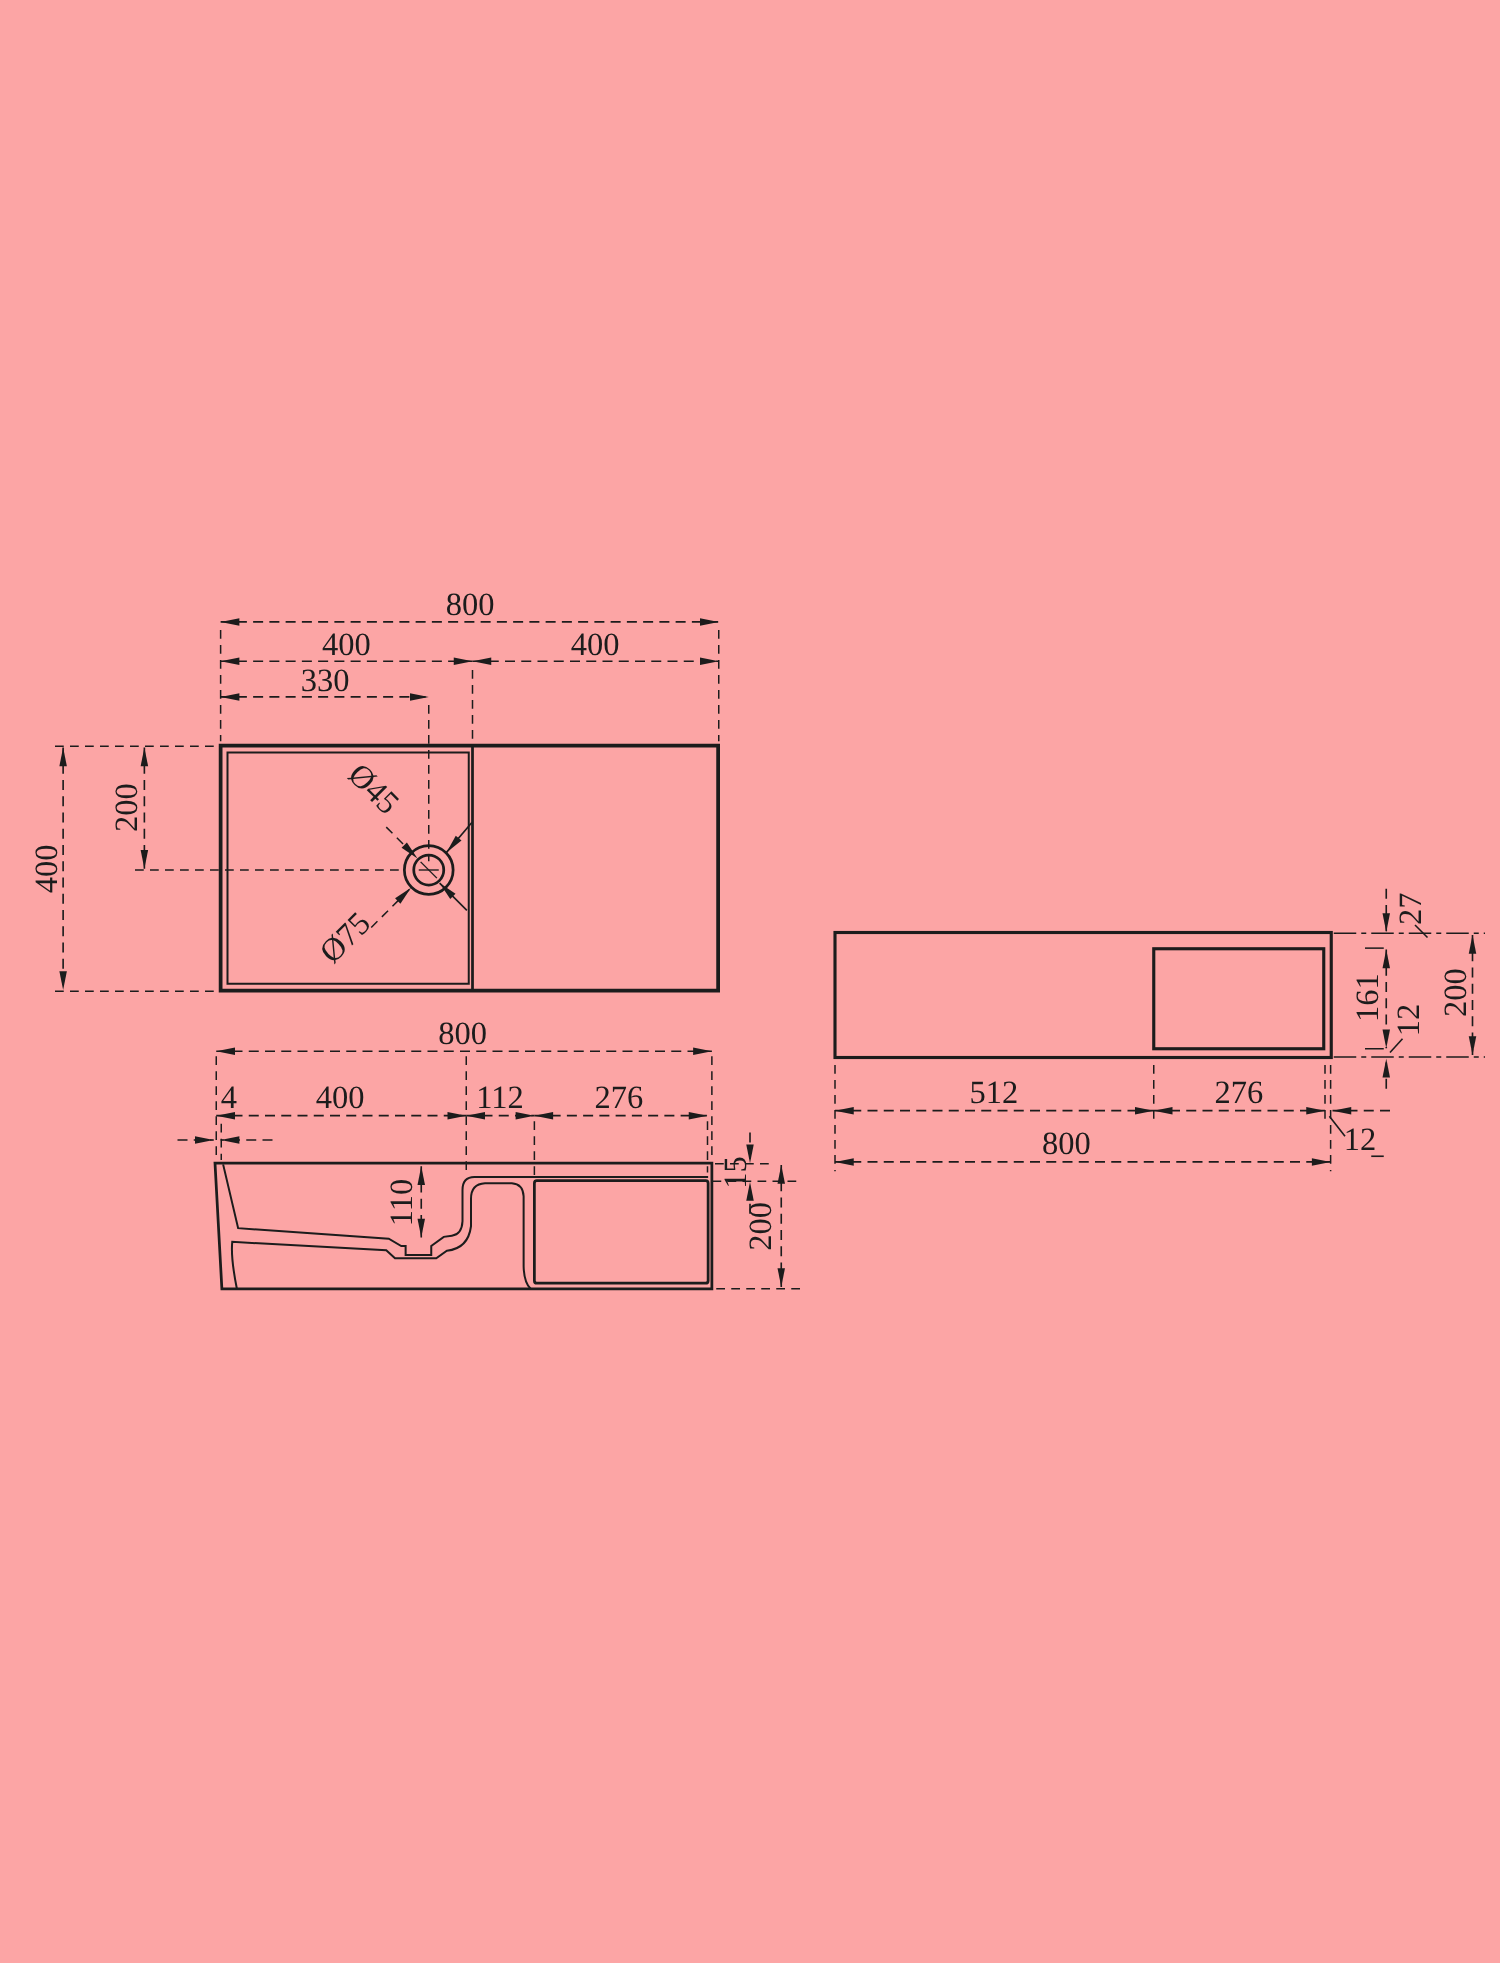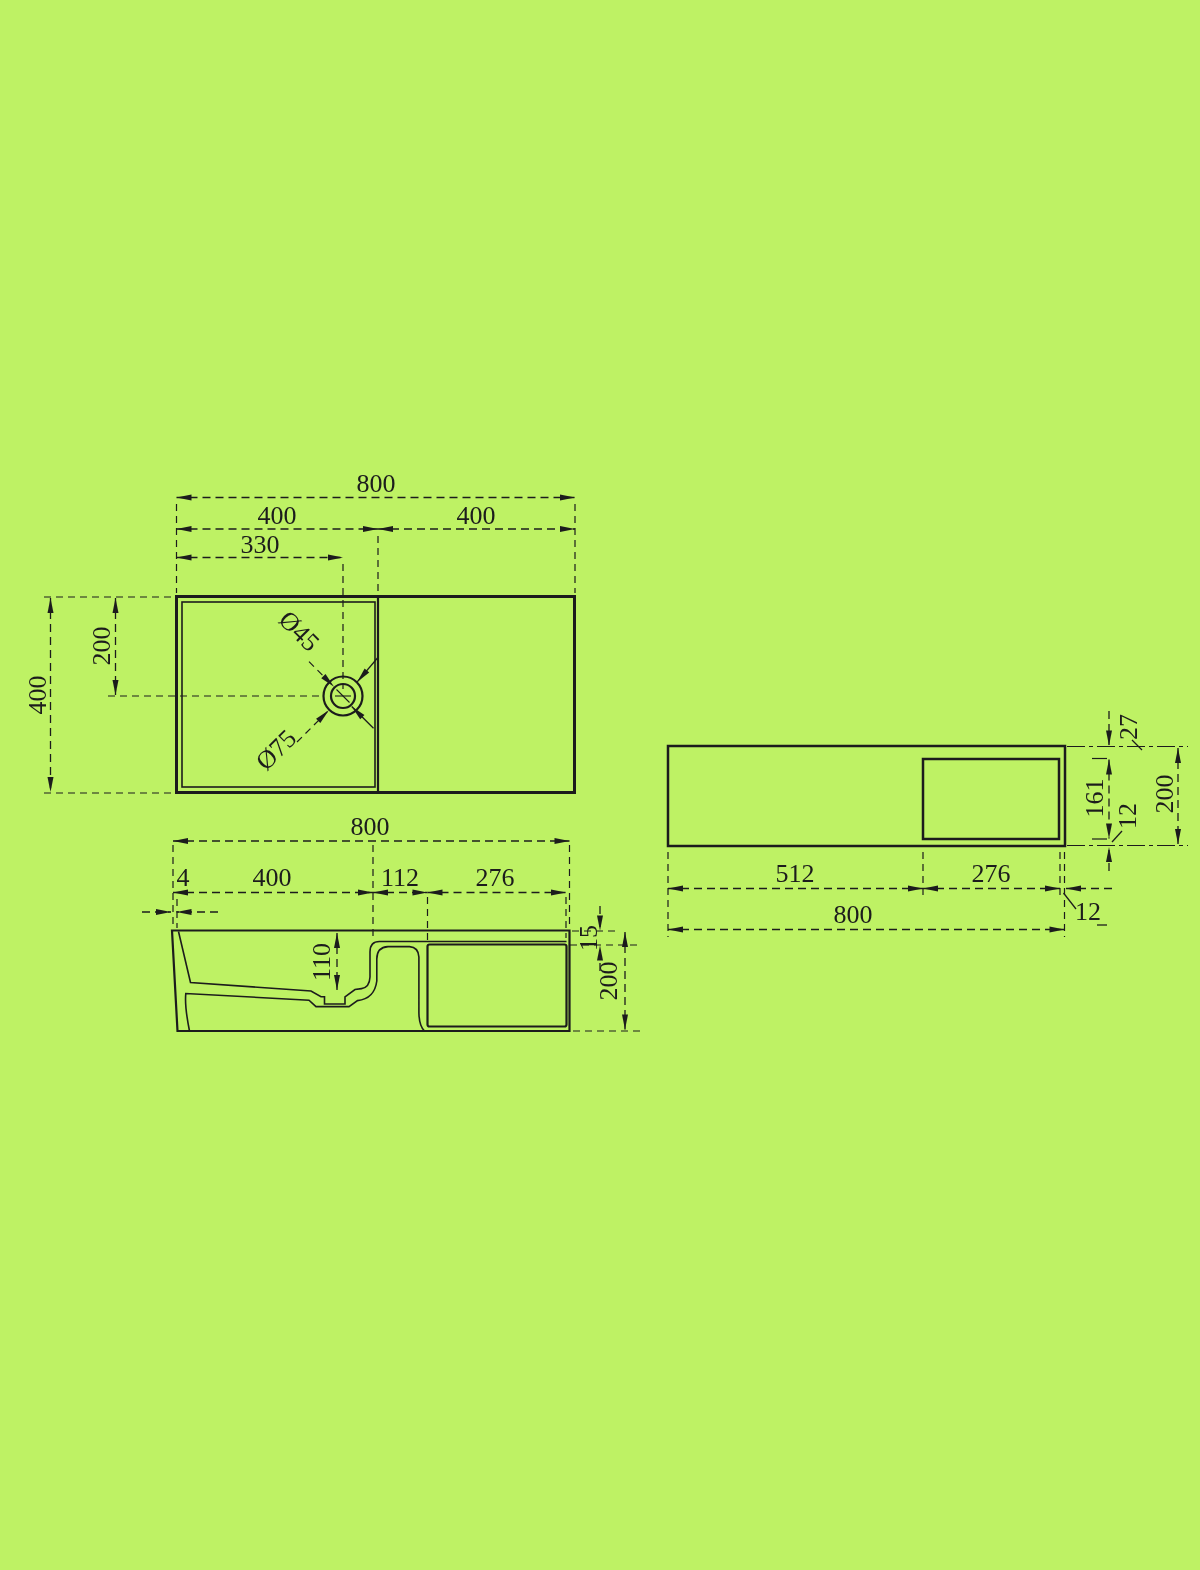--- a/index.html
+++ b/index.html
@@ -1,16 +1,16 @@
 <!DOCTYPE html>
 <html><head>
 <meta charset="utf-8">
 <style>
   html,body{margin:0;padding:0;background:#ffffff;}
-  .canvas{position:relative;width:1200px;height:1570px;background:#bef264;overflow:hidden;}
+  .canvas{position:relative;width:1200px;height:1570px;background:#fca5a5;overflow:hidden;}
   svg{display:block;}
   
   .s-thick{stroke:#1c1c1c;stroke-width:3;fill:none;}
   .s-med{stroke:#1c1c1c;stroke-width:2.2;fill:none;}
   .s-med2{stroke:#1c1c1c;stroke-width:2.5;fill:none;}
   .s-thin{stroke:#1c1c1c;stroke-width:1.6;fill:none;}
   .s-hair{stroke:#1c1c1c;stroke-width:1.1;fill:none;}
   .dim{stroke:#1c1c1c;stroke-width:1.3;fill:none;stroke-dasharray:8 5;}
   .ext{stroke:#1c1c1c;stroke-width:1.2;fill:none;stroke-dasharray:7 5;}
   .cl{stroke:#1c1c1c;stroke-width:1.2;fill:none;stroke-dasharray:18 4 4 4;}

